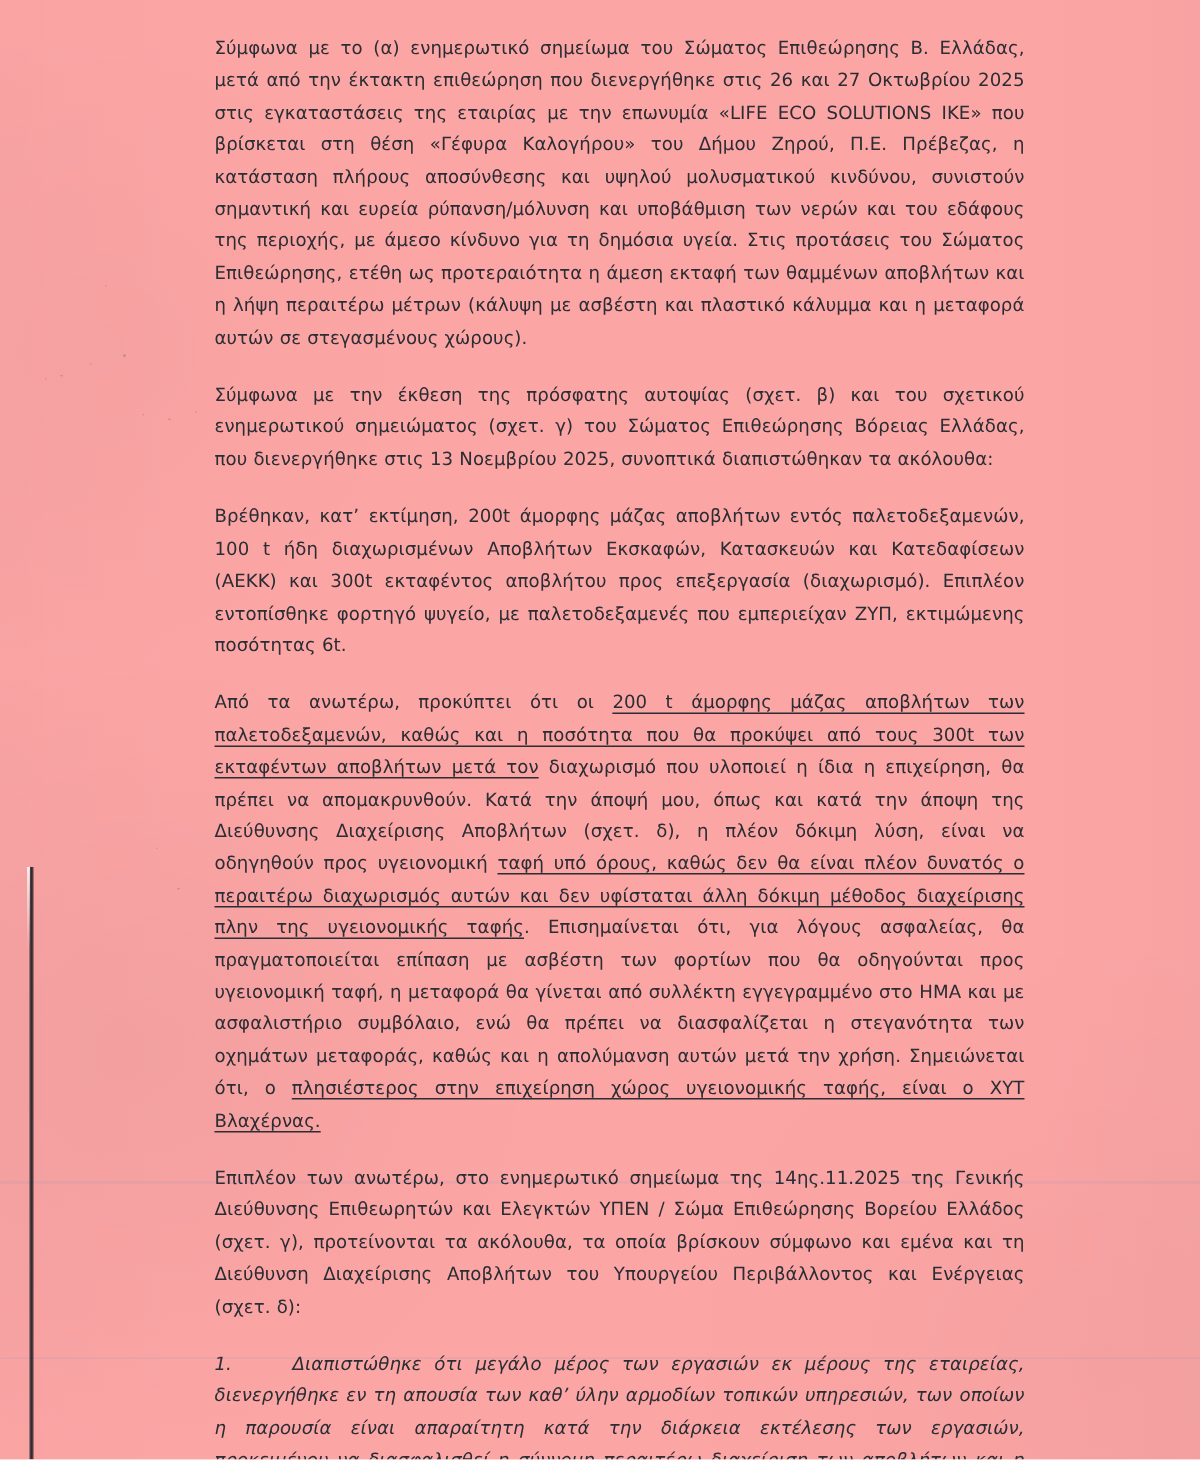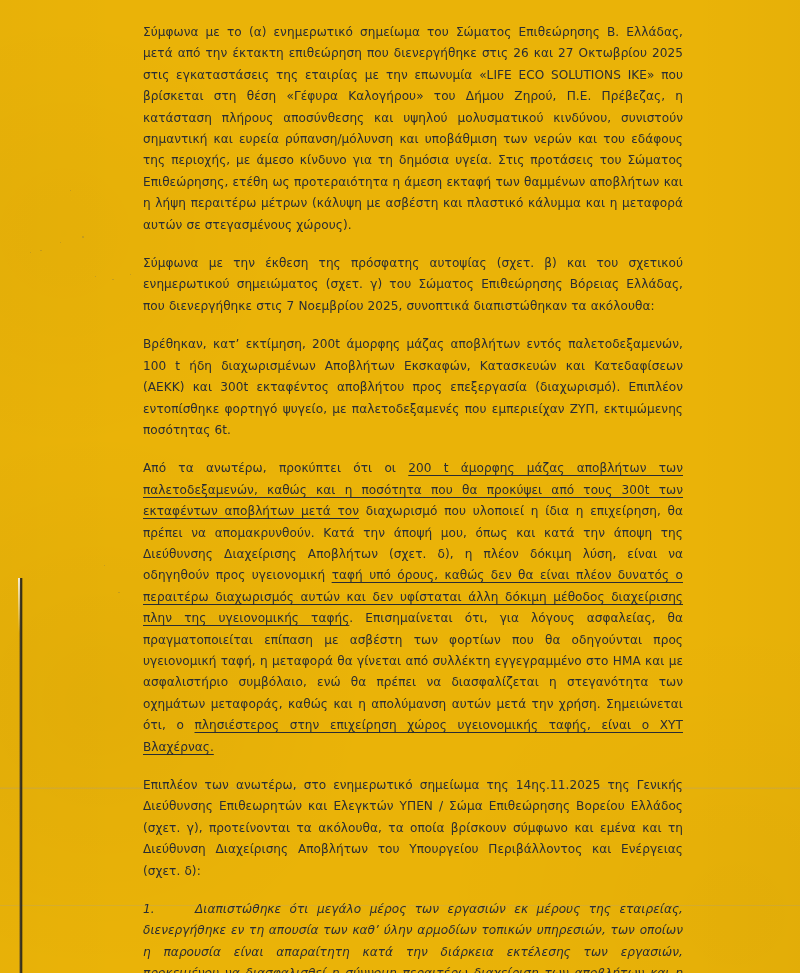--- a/index.html
+++ b/index.html
@@ -5,21 +5,21 @@
 <style>
   html, body {
     margin: 0;
     padding: 0;
     background: #ffffff;
   }
   .page {
     position: relative;
     width: 800px;
     height: 973px;
-    background: #eab308;
+    background: #fca5a5;
     overflow: hidden;
     font-family: "DejaVu Sans", "Liberation Sans", sans-serif;
   }
 
   
   .scan-cast {
     position: absolute;
     inset: 0;
     pointer-events: none;
     background:
@@ -134,21 +134,21 @@
   <div class="speck" style="left:112px; top:279px; width:2px; height:1px;"></div>
   <div class="speck" style="left:130px; top:274px; width:1px; height:1px;"></div>
   <div class="speck" style="left:104px; top:565px; width:1px; height:1px;"></div>
   <div class="speck" style="left:118px; top:592px; width:2px; height:1px;"></div>
   <div class="speck" style="left:70px; top:190px; width:1px; height:1px;"></div>
 
   <div class="body-text">
 
     <p class="para">Σύμφωνα με το (α) ενημερωτικό σημείωμα του Σώματος Επιθεώρησης Β. Ελλάδας, μετά από την έκτακτη επιθεώρηση που διενεργήθηκε στις 26 και 27 Οκτωβρίου 2025 στις εγκαταστάσεις της εταιρίας με την επωνυμία «LIFE ECO SOLUTIONS IKE» που βρίσκεται στη θέση «Γέφυρα Καλογήρου» του Δήμου Ζηρού, Π.Ε. Πρέβεζας, η κατάσταση πλήρους αποσύνθεσης και υψηλού μολυσματικού κινδύνου, συνιστούν σημαντική και ευρεία ρύπανση/μόλυνση και υποβάθμιση των νερών και του εδάφους της περιοχής, με άμεσο κίνδυνο για τη δημόσια υγεία. Στις προτάσεις του Σώματος Επιθεώρησης, ετέθη ως προτεραιότητα η άμεση εκταφή των θαμμένων αποβλήτων και η λήψη περαιτέρω μέτρων (κάλυψη με ασβέστη και πλαστικό κάλυμμα και η μεταφορά αυτών σε στεγασμένους χώρους).</p>
 
-    <p class="para">Σύμφωνα με την έκθεση της πρόσφατης αυτοψίας (σχετ. β) και του σχετικού ενημερωτικού σημειώματος (σχετ. γ) του Σώματος Επιθεώρησης Βόρειας Ελλάδας, που διενεργήθηκε στις 7 Νοεμβρίου 2025, συνοπτικά διαπιστώθηκαν τα ακόλουθα:</p>
+    <p class="para">Σύμφωνα με την έκθεση της πρόσφατης αυτοψίας (σχετ. β) και του σχετικού ενημερωτικού σημειώματος (σχετ. γ) του Σώματος Επιθεώρησης Βόρειας Ελλάδας, που διενεργήθηκε στις 13 Νοεμβρίου 2025, συνοπτικά διαπιστώθηκαν τα ακόλουθα:</p>
 
     <p class="para">Βρέθηκαν, κατ’ εκτίμηση, 200t άμορφης μάζας αποβλήτων εντός παλετοδεξαμενών, 100 t ήδη διαχωρισμένων Αποβλήτων Εκσκαφών, Κατασκευών και Κατεδαφίσεων (ΑΕΚΚ) και 300t εκταφέντος αποβλήτου προς επεξεργασία (διαχωρισμό). Επιπλέον εντοπίσθηκε φορτηγό ψυγείο, με παλετοδεξαμενές που εμπεριείχαν ΖΥΠ, εκτιμώμενης ποσότητας 6t.</p>
 
     <p class="para"><span>Από τα ανωτέρω, προκύπτει ότι οι </span><span class="u">200 t άμορφης μάζας αποβλήτων των παλετοδεξαμενών, καθώς και η ποσότητα που θα προκύψει από τους 300t των εκταφέντων αποβλήτων μετά τον</span><span> διαχωρισμό που υλοποιεί η ίδια η επιχείρηση, θα πρέπει να απομακρυνθούν. Κατά την άποψή μου, όπως και κατά την άποψη της Διεύθυνσης Διαχείρισης Αποβλήτων (σχετ. δ), η πλέον δόκιμη λύση, είναι να οδηγηθούν προς υγειονομική </span><span class="u">ταφή υπό όρους, καθώς δεν θα είναι πλέον  δυνατός ο περαιτέρω διαχωρισμός αυτών και δεν υφίσταται άλλη δόκιμη μέθοδος διαχείρισης πλην της υγειονομικής ταφής</span><span>. Επισημαίνεται ότι, για λόγους ασφαλείας, θα πραγματοποιείται επίπαση με ασβέστη των φορτίων που θα οδηγούνται προς υγειονομική ταφή, η μεταφορά θα γίνεται από συλλέκτη εγγεγραμμένο στο ΗΜΑ και με ασφαλιστήριο συμβόλαιο, ενώ θα πρέπει να διασφαλίζεται η στεγανότητα των οχημάτων μεταφοράς, καθώς και η απολύμανση αυτών μετά την χρήση. Σημειώνεται ότι, ο </span><span class="u">πλησιέστερος στην επιχείρηση χώρος υγειονομικής ταφής, είναι ο ΧΥΤ Βλαχέρνας.</span></p>
 
     <p class="para">Επιπλέον των ανωτέρω, στο ενημερωτικό σημείωμα της 14ης.11.2025 της Γενικής Διεύθυνσης Επιθεωρητών και Ελεγκτών ΥΠΕΝ / Σώμα Επιθεώρησης Βορείου Ελλάδος (σχετ. γ), προτείνονται τα ακόλουθα, τα οποία βρίσκουν σύμφωνο και εμένα και τη Διεύθυνση Διαχείρισης Αποβλήτων του Υπουργείου Περιβάλλοντος και Ενέργειας (σχετ. δ):</p>
 
     <p class="para italic"><span class="num-label">1.</span><span>Διαπιστώθηκε ότι μεγάλο μέρος των εργασιών εκ μέρους της εταιρείας, διενεργήθηκε εν τη απουσία των καθ’ ύλην αρμοδίων τοπικών υπηρεσιών, των οποίων η παρουσία είναι απαραίτητη κατά την διάρκεια εκτέλεσης των εργασιών, προκειμένου να διασφαλισθεί η σύννομη περαιτέρω διαχείριση των αποβλήτων και η εν γένει η προστασία του περιβάλλοντος και της δημόσιας υγείας.</span></p>
 
   </div>

